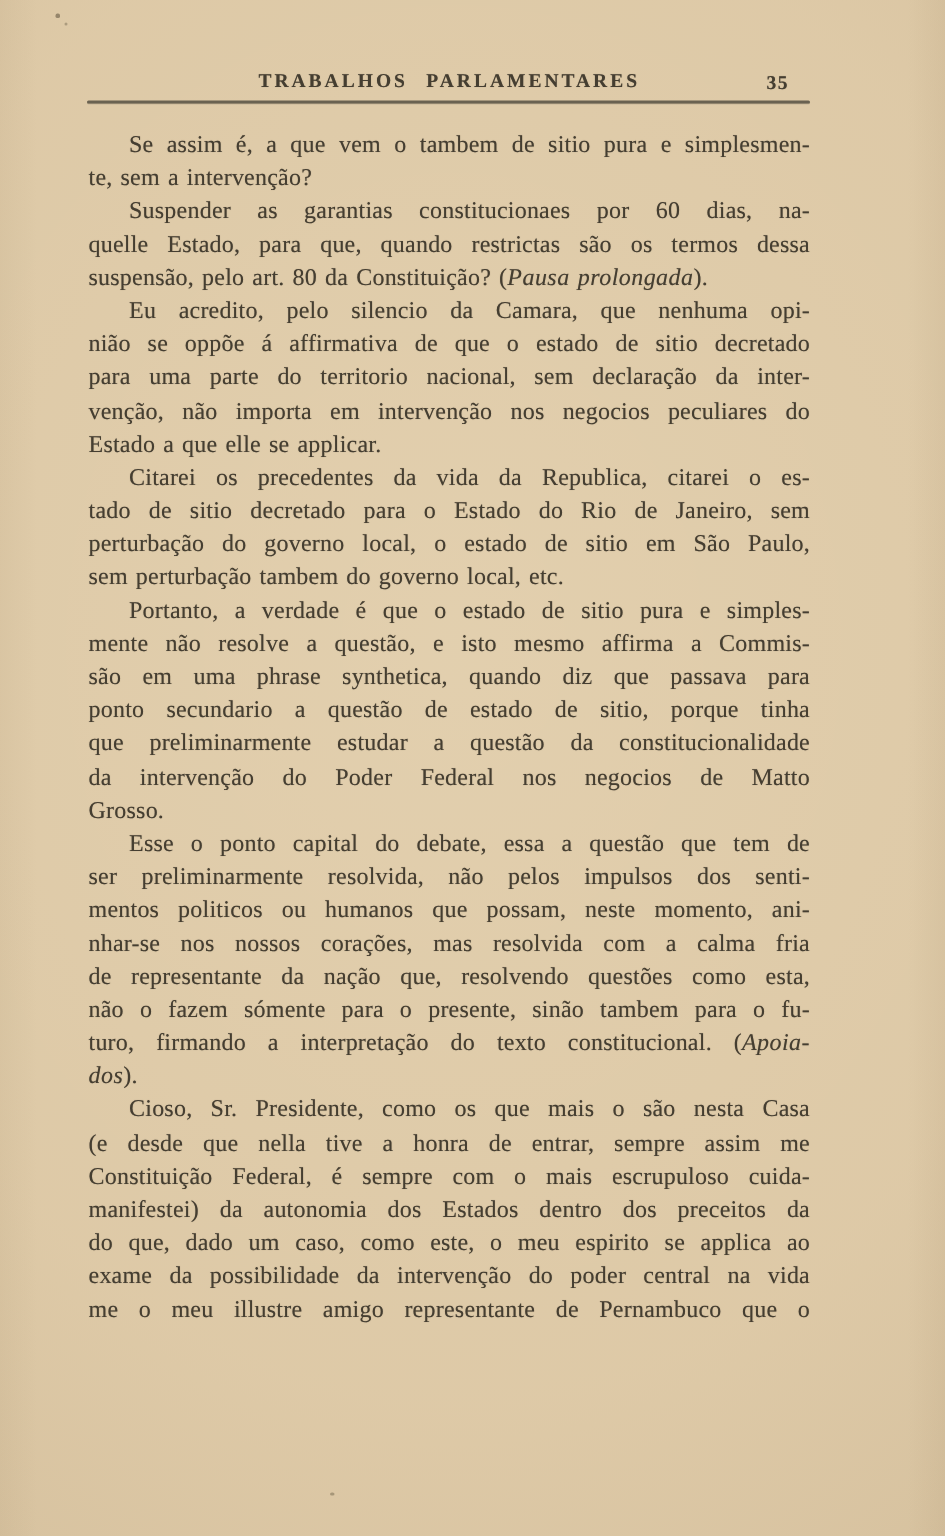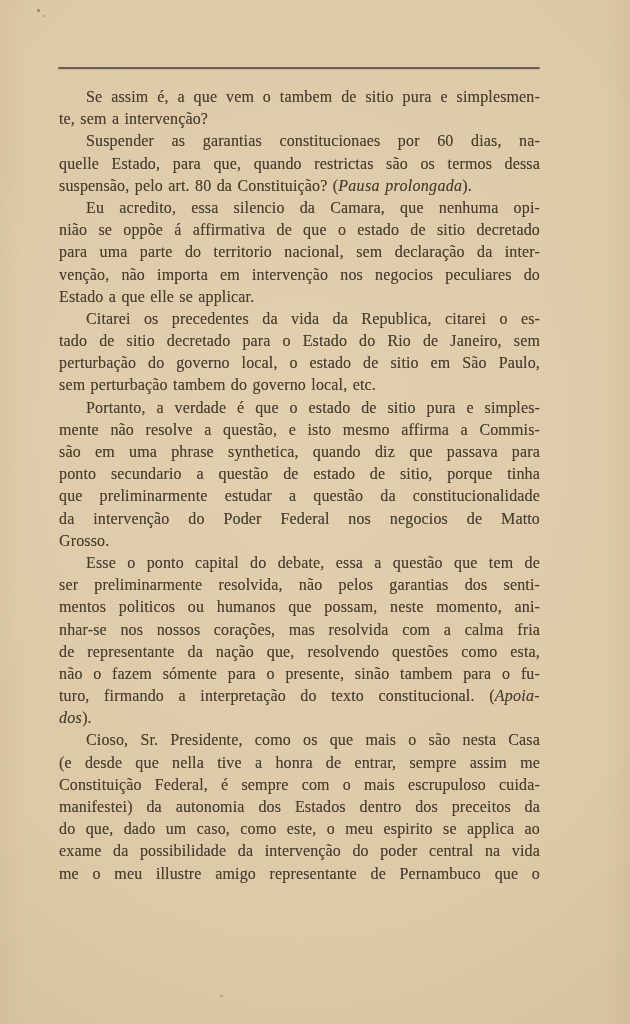--- a/index.html
+++ b/index.html
@@ -72,34 +72,38 @@
   .speck.s3 { left: 220px; top: 995px; width: 2.5px; height: 2px; opacity: 0.6; }
 </style>
 </head>
 <body>
 
 <div class="page">
   <div class="speck s1"></div>
   <div class="speck s2"></div>
   <div class="speck s3"></div>
 
+  <div class="running-head">
+    <div class="head-title">TRABALHOS PARLAMENTARES</div>
+    <div class="page-num">35</div>
+  </div>
   <div class="head-rule"></div>
 
   <div class="text-body">
       <div class="paragraph">
         <div class="jline first">Se assim é, a que vem o tambem de sitio pura e simplesmen-</div>
         <div class="jline end">te, sem a intervenção?</div>
       </div>
       <div class="paragraph">
         <div class="jline first">Suspender as garantias constitucionaes por 60 dias, na-</div>
         <div class="jline">quelle Estado, para que, quando restrictas são os termos dessa</div>
         <div class="jline end">suspensão, pelo art. 80 da Constituição? (<i>Pausa prolongada</i>).</div>
       </div>
       <div class="paragraph">
-        <div class="jline first">Eu acredito, essa silencio da Camara, que nenhuma opi-</div>
+        <div class="jline first">Eu acredito, pelo silencio da Camara, que nenhuma opi-</div>
         <div class="jline">nião se oppõe á affirmativa de que o estado de sitio decretado</div>
         <div class="jline">para uma parte do territorio nacional, sem declaração da inter-</div>
         <div class="jline">venção, não importa em intervenção nos negocios peculiares do</div>
         <div class="jline end">Estado a que elle se applicar.</div>
       </div>
       <div class="paragraph">
         <div class="jline first">Citarei os precedentes da vida da Republica, citarei o es-</div>
         <div class="jline">tado de sitio decretado para o Estado do Rio de Janeiro, sem</div>
         <div class="jline">perturbação do governo local, o estado de sitio em São Paulo,</div>
         <div class="jline end">sem perturbação tambem do governo local, etc.</div>
@@ -108,21 +112,21 @@
         <div class="jline first">Portanto, a verdade é que o estado de sitio pura e simples-</div>
         <div class="jline">mente não resolve a questão, e isto mesmo affirma a Commis-</div>
         <div class="jline">são em uma phrase synthetica, quando diz que passava para</div>
         <div class="jline">ponto secundario a questão de estado de sitio, porque tinha</div>
         <div class="jline">que preliminarmente estudar a questão da constitucionalidade</div>
         <div class="jline">da intervenção do Poder Federal nos negocios de Matto</div>
         <div class="jline end">Grosso.</div>
       </div>
       <div class="paragraph">
         <div class="jline first">Esse o ponto capital do debate, essa a questão que tem de</div>
-        <div class="jline">ser preliminarmente resolvida, não pelos garantias dos senti-</div>
+        <div class="jline">ser preliminarmente resolvida, não pelos impulsos dos senti-</div>
         <div class="jline">mentos politicos ou humanos que possam, neste momento, ani-</div>
         <div class="jline">nhar-se nos nossos corações, mas resolvida com a calma fria</div>
         <div class="jline">de representante da nação que, resolvendo questões como esta,</div>
         <div class="jline">não o fazem sómente para o presente, sinão tambem para o fu-</div>
         <div class="jline">turo, firmando a interpretação do texto constitucional. (<i>Apoia-</i></div>
         <div class="jline end"><i>dos</i>).</div>
       </div>
       <div class="paragraph">
         <div class="jline first">Cioso, Sr. Presidente, como os que mais o são nesta Casa</div>
         <div class="jline">(e desde que nella tive a honra de entrar, sempre assim me</div>

